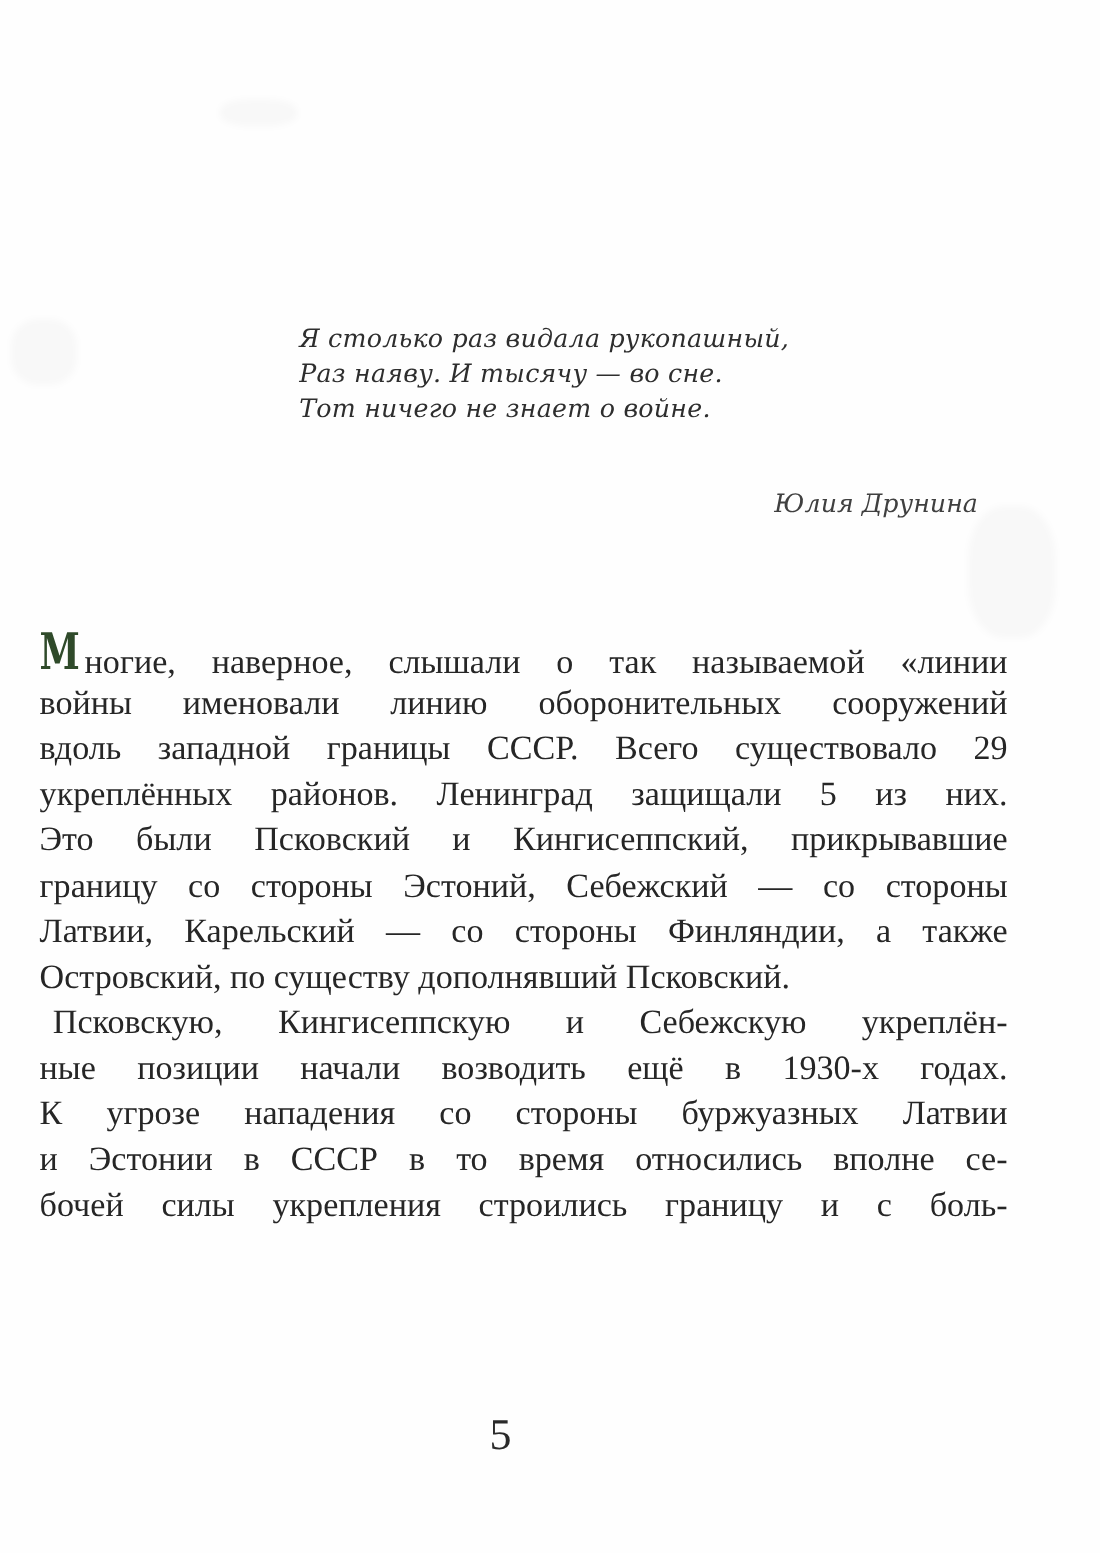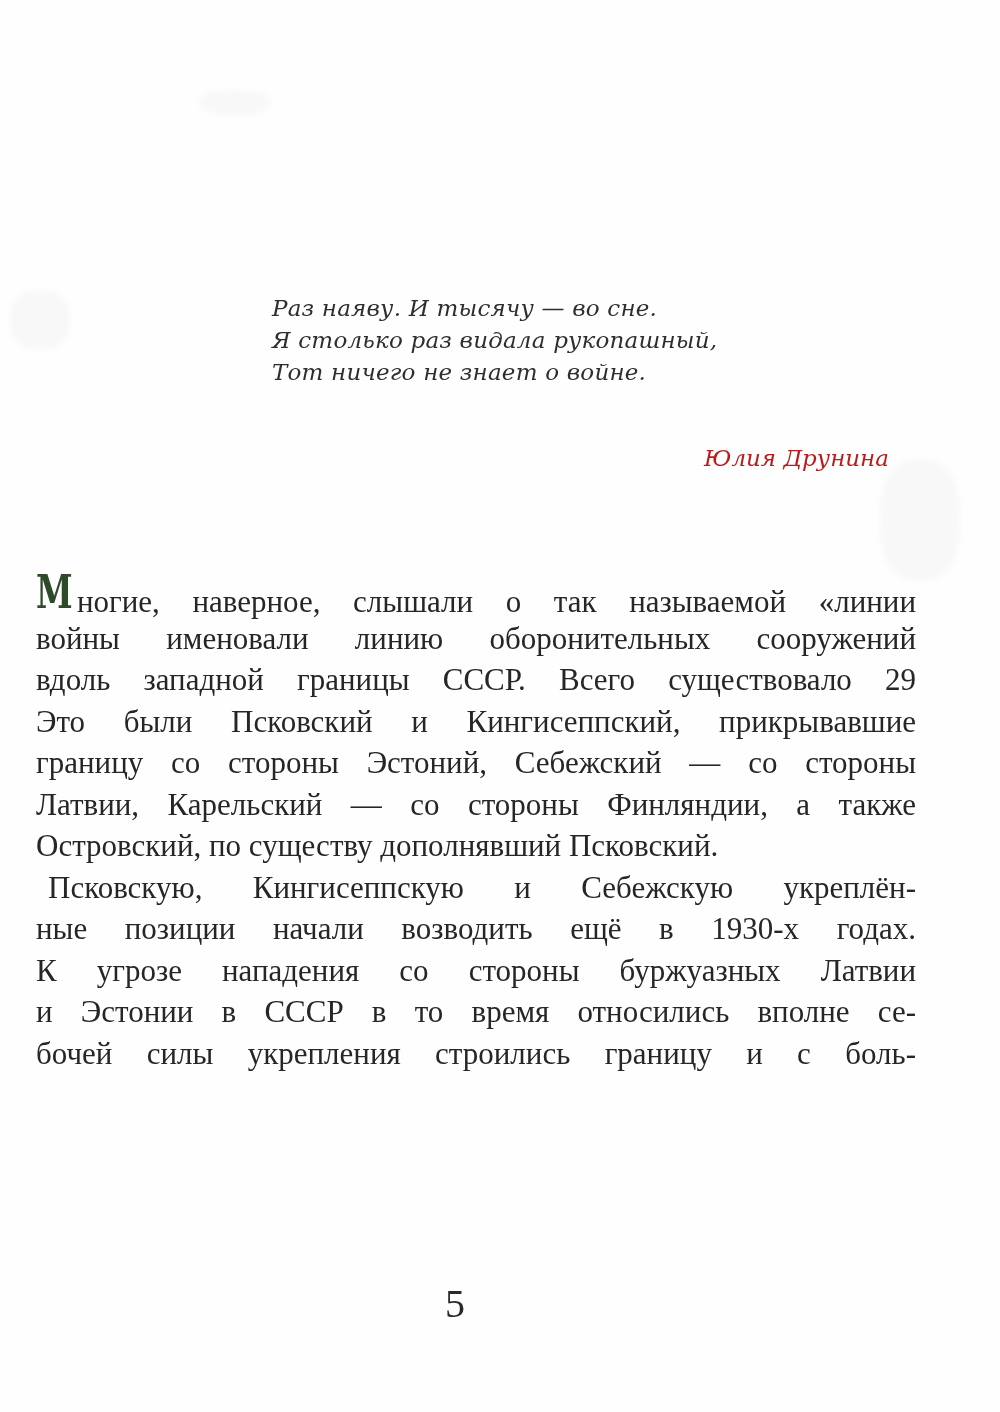--- a/index.html
+++ b/index.html
@@ -38,21 +38,21 @@
       white-space: nowrap;
     }
     .epigraph-author {
       position: absolute;
       right: 111px;
       top: 442px;
       font-family: "DejaVu Serif", "Liberation Serif", serif;
       font-style: italic;
       font-size: 23px;
       line-height: 32px;
-      color: #b91c1c;
+      color: #404040;
     }
     .body-text {
       position: absolute;
       left: 36px;
       top: 576px;
       width: 880px;
       font-family: "Liberation Serif", "DejaVu Serif", serif;
       font-size: 31px;
       line-height: 41.5px;
       color: #262626;
@@ -96,31 +96,32 @@
     }
   </style>
 </head>
 <body>
 
 <div class="bleed" style="left:10px;top:290px;width:60px;height:60px;"></div>
 <div class="bleed" style="left:200px;top:90px;width:70px;height:25px;"></div>
 <div class="bleed" style="left:880px;top:460px;width:80px;height:120px;"></div>
 
 <section class="epigraph">
+  <span class="line">Я столько раз видала рукопашный,</span>
   <span class="line">Раз наяву. И тысячу — во сне.</span>
-  <span class="line">Я столько раз видала рукопашный,</span>
   <span class="line">Тот ничего не знает о войне.</span>
 </section>
 <div class="epigraph-author">Юлия Друнина</div>
 
 <article class="body-text">
   <div class="paragraph">
     <span class="line"><span class="dropcap" style="color: rgb(47, 74, 42);">М</span><span>ногие, наверное, слышали о так называемой «линии</span></span>
     <span class="line">войны именовали линию оборонительных сооружений</span>
     <span class="line">вдоль западной границы СССР. Всего существовало 29</span>
+    <span class="line">укреплённых районов. Ленинград защищали 5 из них.</span>
     <span class="line">Это были Псковский и Кингисеппский, прикрывавшие</span>
     <span class="line">границу со стороны Эстоний, Себежский — со стороны</span>
     <span class="line">Латвии, Карельский — со стороны Финляндии, а также</span>
     <span class="line last">Островский, по существу дополнявший Псковский.</span>
   </div>
   <div class="paragraph">
     <span class="line indent">Псковскую, Кингисеппскую и Себежскую укреплён-</span>
     <span class="line">ные позиции начали возводить ещё в 1930-х годах.</span>
     <span class="line">К угрозе нападения со стороны буржуазных Латвии</span>
     <span class="line">и Эстонии в СССР в то время относились вполне се-</span>

